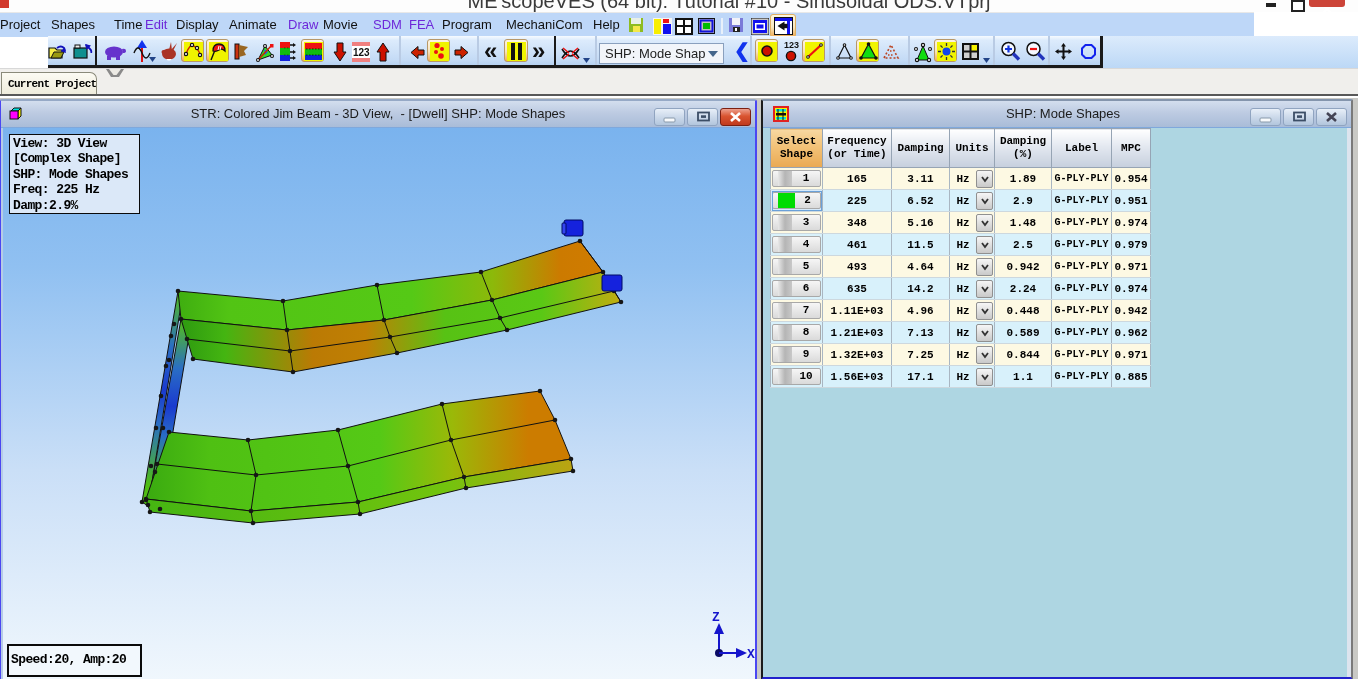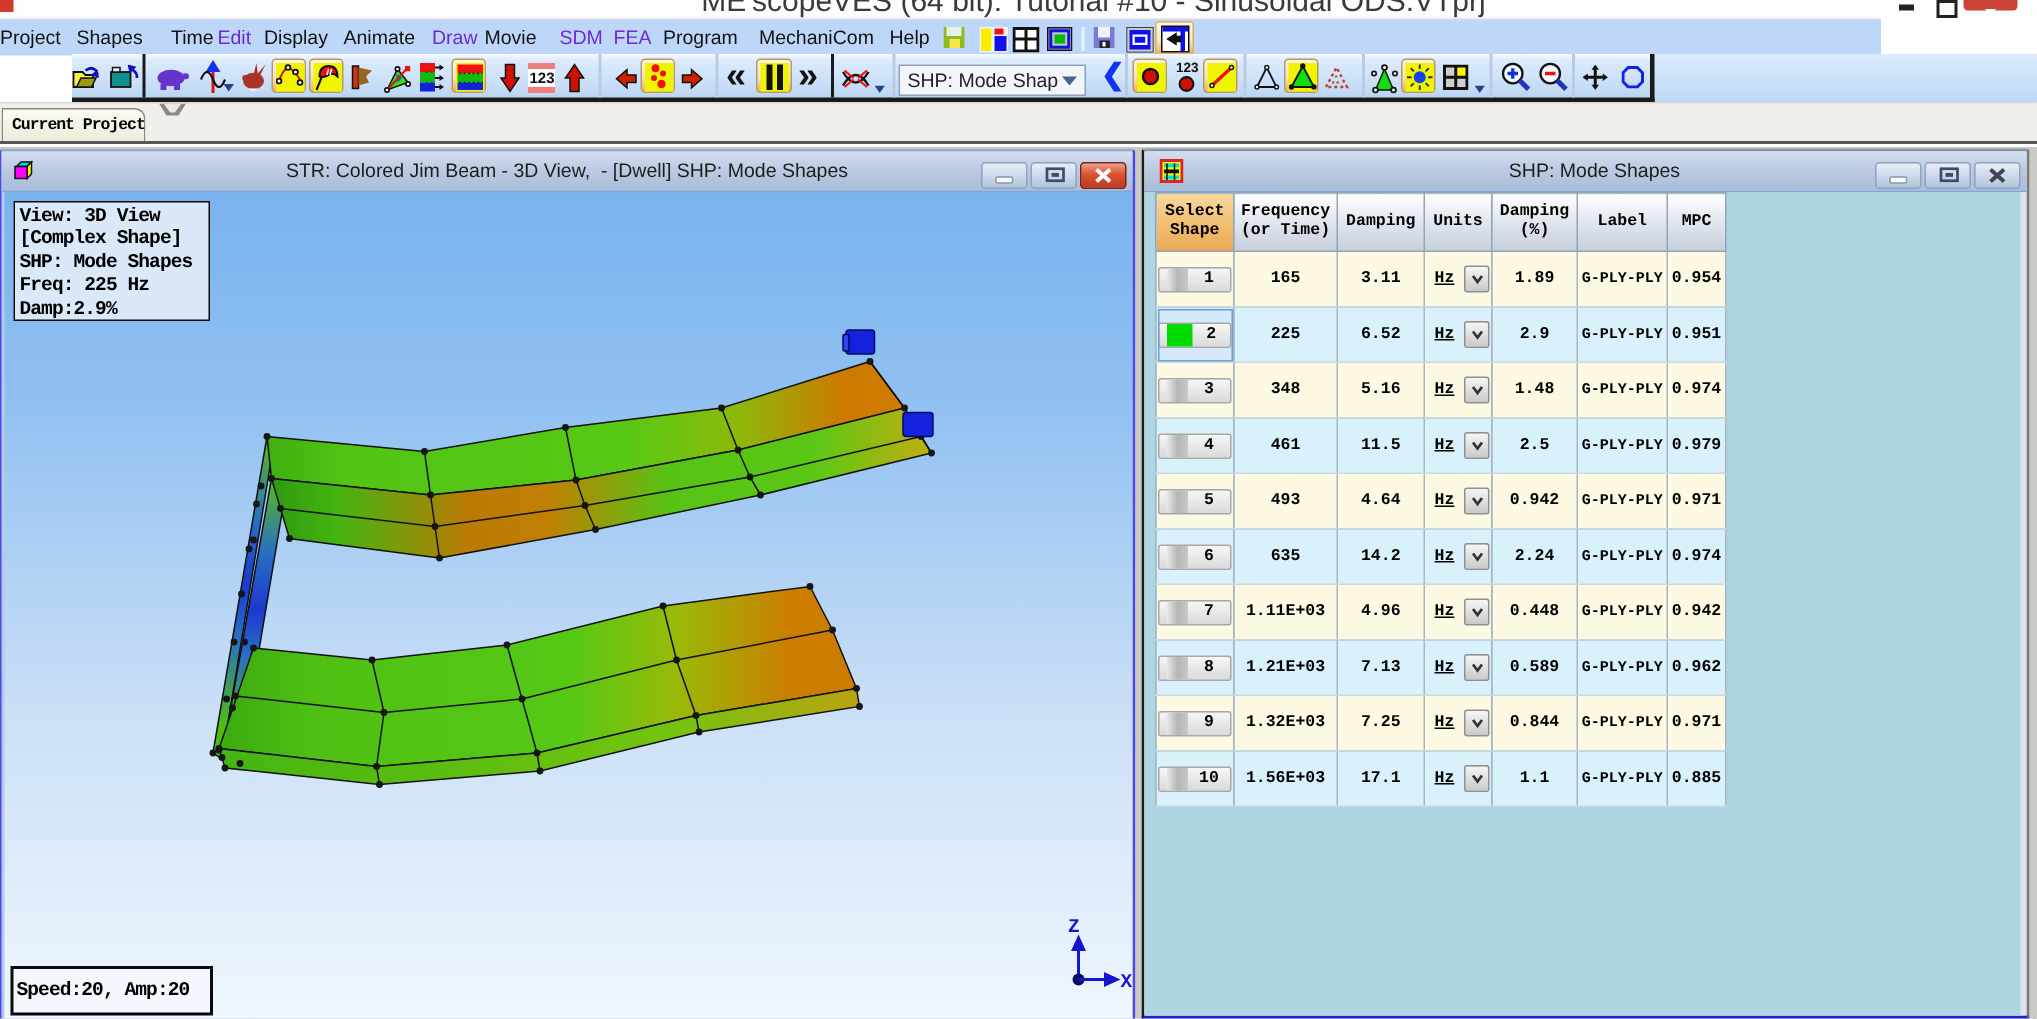--- a/index.html
+++ b/index.html
@@ -61,21 +61,21 @@
         border-color:#96a4b4;font-size:11px;line-height:13px;}
   #shtable tr.hdr td.sel{background:linear-gradient(#f7d8a2,#f2c278 45%,#eaa952);}
   tr.odd td{background:#fdf9e3;}
   tr.even td{background:#d8f1fb;}
   .rowbtn{width:47px;height:15px;margin:0 auto;border:1px solid #a8a8a8;border-radius:2px;
         background:linear-gradient(#f6f6f6,#dadada);display:flex;}
   .rowbtn .grip{width:14px;height:100%;margin-left:5px;background:linear-gradient(90deg,#e8e8e8,#b5b5b5 50%,#c8c8c8);}
   .rowbtn .num{flex:1;text-align:center;line-height:15px;}
   .selcell{outline:1px solid #6aa0d8;outline-offset:-2px;background:#d5e9fa !important;}
   .selcell .grip{background:#00dc00 !important;width:17px !important;}
-  .unitwrap{display:flex;height:36px;align-items:center;text-decoration:underline;}
+  .unitwrap{display:flex;height:21px;align-items:center;}
   .unitwrap .hz{flex:1;text-align:center;}
   .unitwrap .dd{width:15px;height:16px;border:1px solid #909090;border-radius:2px;
         background:linear-gradient(#f6f6f6,#c9c9c9);margin-right:1px;}
 </style>
 </head>
 <body>
 
   <div class="abs" id="apptitle"></div>
   <div class="abs" id="apptext">ME'scopeVES (64 bit): Tutorial #10 - Sinusoidal ODS.VTprj</div>
   <div class="abs" style="left:0;top:0;width:9px;height:8px;background:#d23a2e;"></div>

